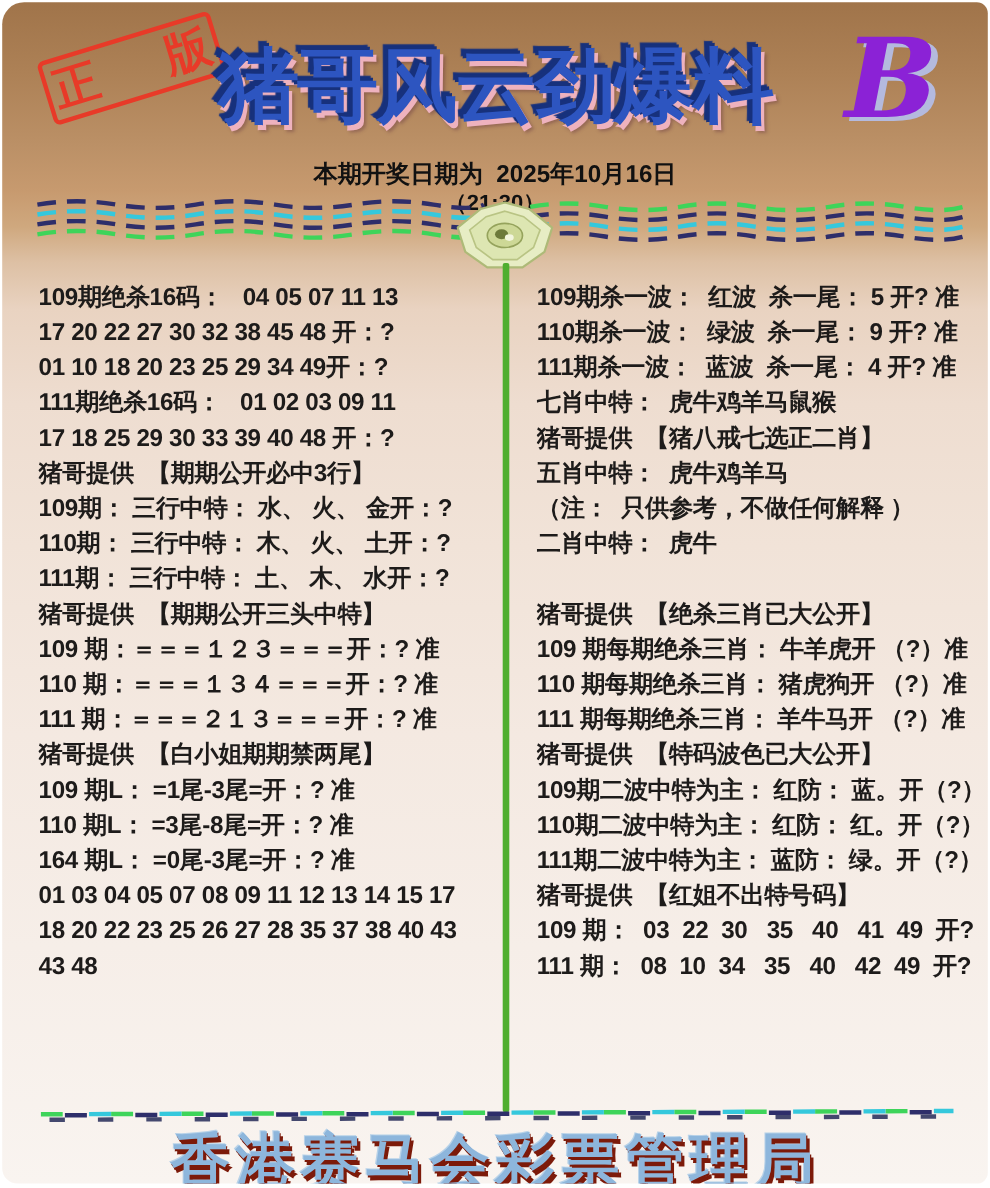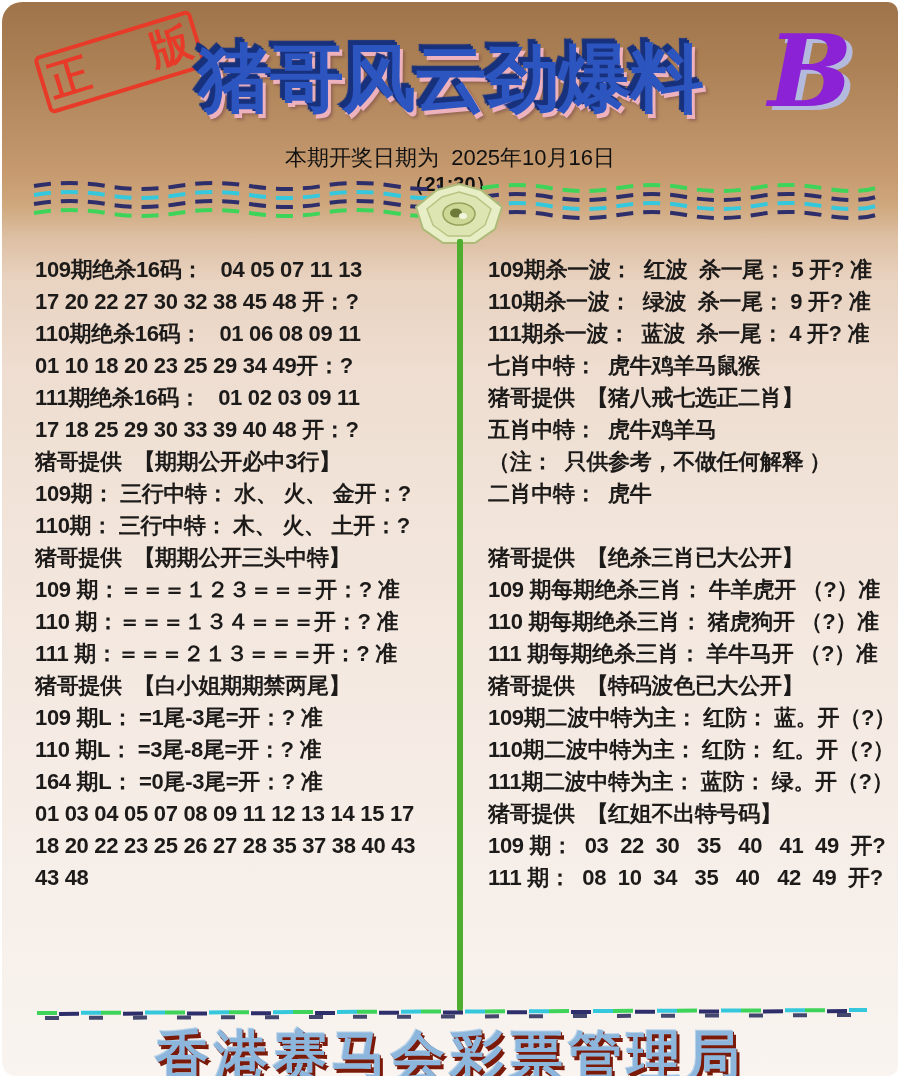--- a/index.html
+++ b/index.html
@@ -35,21 +35,21 @@
                  3px 4px 0 #eeb2be, 5px 6px 3px rgba(90,40,60,.35);
   }
   .edition-letter {
     position:absolute; left:766px; top:10px;
     font-family:"DejaVu Serif","Liberation Serif",serif; font-style:italic;
     font-size:100px; font-weight:bold; color:#8b22d6;
     text-shadow:6px 4px 0 #b4bade;
   }
   .draw-date {
     position:absolute; left:0; top:141px; width:100%; text-align:center;
-    font-size:22px; font-weight:normal; color:#111; white-space:pre;
+    font-size:22px; font-weight:bold; color:#111; white-space:pre;
   }
   .draw-time {
     position:absolute; left:0; top:169px; width:100%; text-align:center;
     font-size:20px; font-weight:bold; color:#111;
   }
   .wave-band { position:absolute; top:176px; height:48px; }
   .wave-left  { left:28px;  width:414px; }
   .wave-right { left:478px; width:398px; }
   .medallion { position:absolute; left:413px; top:181px; width:88px; height:62px; }
   
@@ -114,27 +114,27 @@
     <ellipse cx="44" cy="31" rx="16" ry="11" fill="#cdd896" stroke="#95a35c" stroke-width="1.5"></ellipse>
     <ellipse cx="41" cy="30" rx="6" ry="4.5" fill="#6d7a3a"></ellipse>
     <ellipse cx="48" cy="33" rx="4" ry="3" fill="#f2f5dd"></ellipse>
   </svg>
 
   <div class="divider"></div>
 
   <div class="col col-left">
     <div class="row">109期绝杀16码：   04 05 07 11 13</div>
     <div class="row">17 20 22 27 30 32 38 45 48 开：?</div>
-    <div class="row">110期绝杀16码：   01 06 08 09 11</div>
     <div class="row">01 10 18 20 23 25 29 34 49开：?</div>
     <div class="row">111期绝杀16码：   01 02 03 09 11</div>
     <div class="row">17 18 25 29 30 33 39 40 48 开：?</div>
     <div class="row">猪哥提供  【期期公开必中3行】</div>
     <div class="row">109期： 三行中特： 水、 火、 金开：?</div>
     <div class="row">110期： 三行中特： 木、 火、 土开：?</div>
+    <div class="row">111期： 三行中特： 土、 木、 水开：?</div>
     <div class="row">猪哥提供  【期期公开三头中特】</div>
     <div class="row">109 期：＝＝＝１２３＝＝＝开：? 准</div>
     <div class="row">110 期：＝＝＝１３４＝＝＝开：? 准</div>
     <div class="row">111 期：＝＝＝２１３＝＝＝开：? 准</div>
     <div class="row">猪哥提供  【白小姐期期禁两尾】</div>
     <div class="row">109 期L： =1尾-3尾=开：? 准</div>
     <div class="row">110 期L： =3尾-8尾=开：? 准</div>
     <div class="row">164 期L： =0尾-3尾=开：? 准</div>
     <div class="row">01 03 04 05 07 08 09 11 12 13 14 15 17</div>
     <div class="row">18 20 22 23 25 26 27 28 35 37 38 40 43</div>

